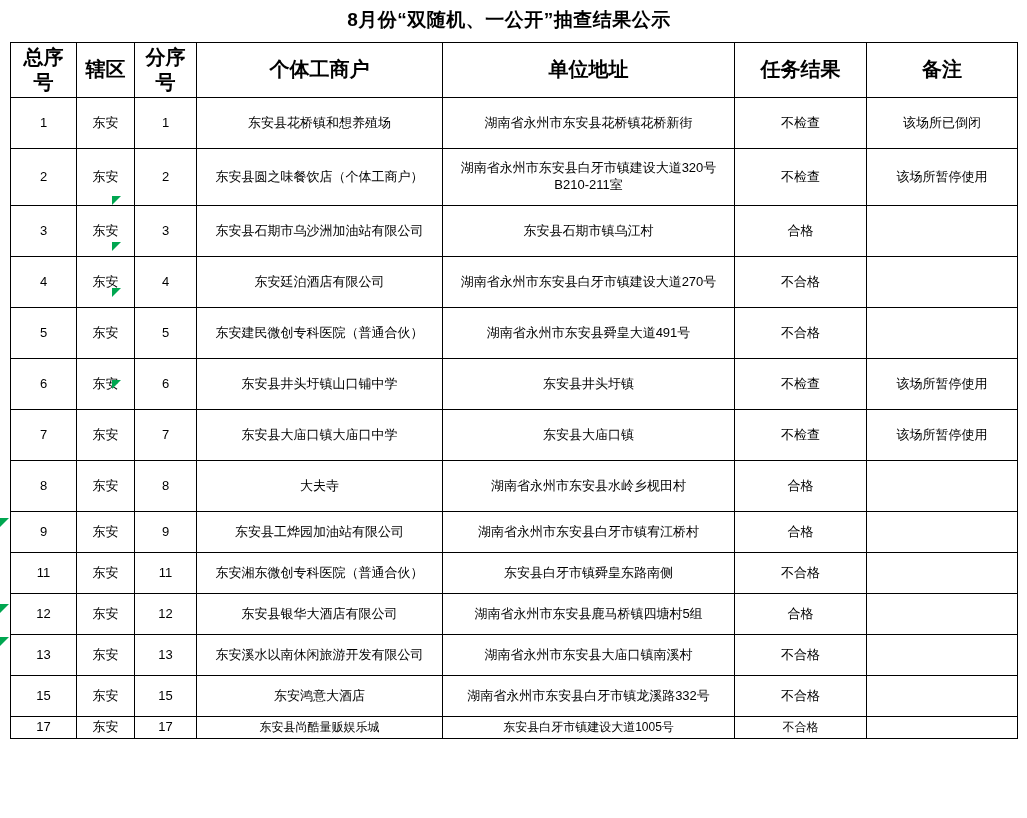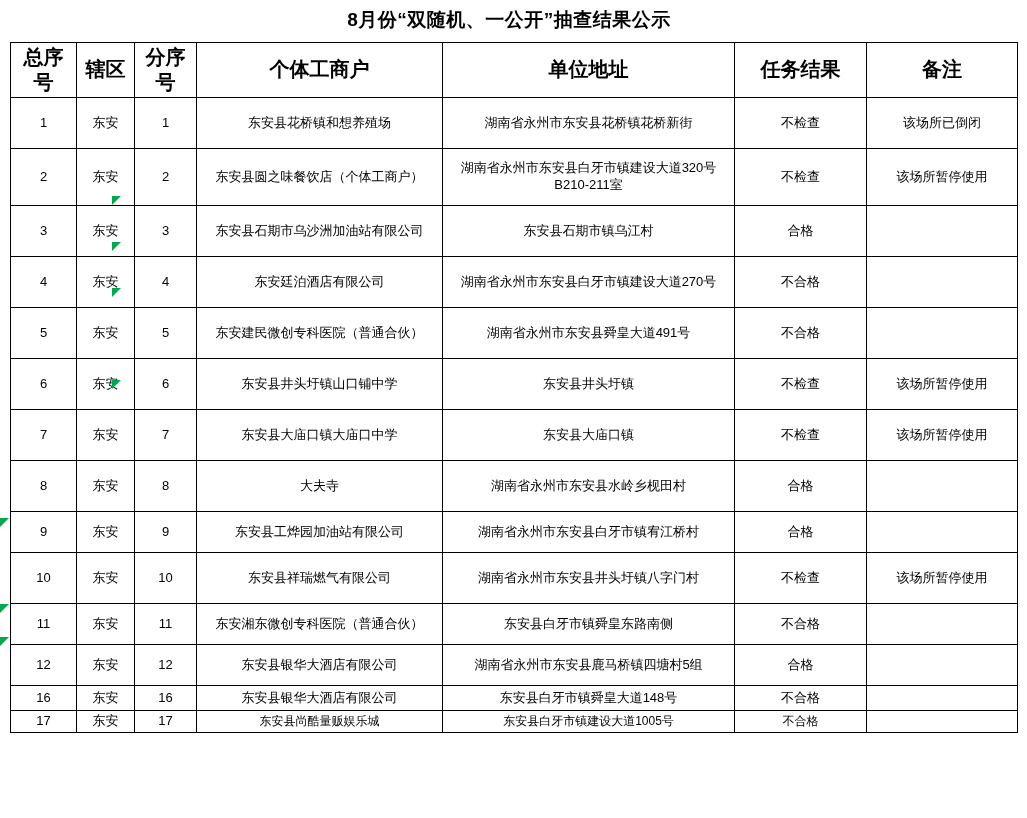--- a/index.html
+++ b/index.html
@@ -183,53 +183,53 @@
       </tr>
       <tr class="h-med">
         <td class="seq">9</td>
         <td class="area">东安</td>
         <td class="sub">9</td>
         <td class="unit">东安县工烨园加油站有限公司</td>
         <td class="addr">湖南省永州市东安县白牙市镇宥江桥村</td>
         <td class="result">合格</td>
         <td class="remark"></td>
       </tr>
-      <tr class="h-tall">
-        <td class="seq">10</td>
-        <td class="area">东安</td>
-        <td class="sub">10</td>
-        <td class="unit">东安县祥瑞燃气有限公司</td>
-        <td class="addr">湖南省永州市东安县井头圩镇八字门村</td>
-        <td class="result">不检查</td>
-        <td class="remark">该场所暂停使用</td>
-      </tr>
       <tr class="h-med">
         <td class="seq">11</td>
         <td class="area">东安</td>
         <td class="sub">11</td>
         <td class="unit">东安湘东微创专科医院（普通合伙）</td>
         <td class="addr">东安县白牙市镇舜皇东路南侧</td>
         <td class="result">不合格</td>
         <td class="remark"></td>
       </tr>
       <tr class="h-med">
         <td class="seq">12</td>
         <td class="area">东安</td>
         <td class="sub">12</td>
         <td class="unit">东安县银华大酒店有限公司</td>
         <td class="addr">湖南省永州市东安县鹿马桥镇四塘村5组</td>
         <td class="result">合格</td>
         <td class="remark"></td>
       </tr>
-      <tr class="h-small">
-        <td class="seq">16</td>
-        <td class="area">东安</td>
-        <td class="sub">16</td>
-        <td class="unit">东安县银华大酒店有限公司</td>
-        <td class="addr">东安县白牙市镇舜皇大道148号</td>
+      <tr class="h-med">
+        <td class="seq">13</td>
+        <td class="area">东安</td>
+        <td class="sub">13</td>
+        <td class="unit">东安溪水以南休闲旅游开发有限公司</td>
+        <td class="addr">湖南省永州市东安县大庙口镇南溪村</td>
+        <td class="result">不合格</td>
+        <td class="remark"></td>
+      </tr>
+      <tr class="h-med">
+        <td class="seq">15</td>
+        <td class="area">东安</td>
+        <td class="sub">15</td>
+        <td class="unit">东安鸿意大酒店</td>
+        <td class="addr">湖南省永州市东安县白牙市镇龙溪路332号</td>
         <td class="result">不合格</td>
         <td class="remark"></td>
       </tr>
       <tr class="h-xsmall">
         <td class="seq">17</td>
         <td class="area">东安</td>
         <td class="sub">17</td>
         <td class="unit" style="font-size:12px;">东安县尚酷量贩娱乐城</td>
         <td class="addr" style="font-size:12px;">东安县白牙市镇建设大道1005号</td>
         <td class="result" style="font-size:12px;">不合格</td>

